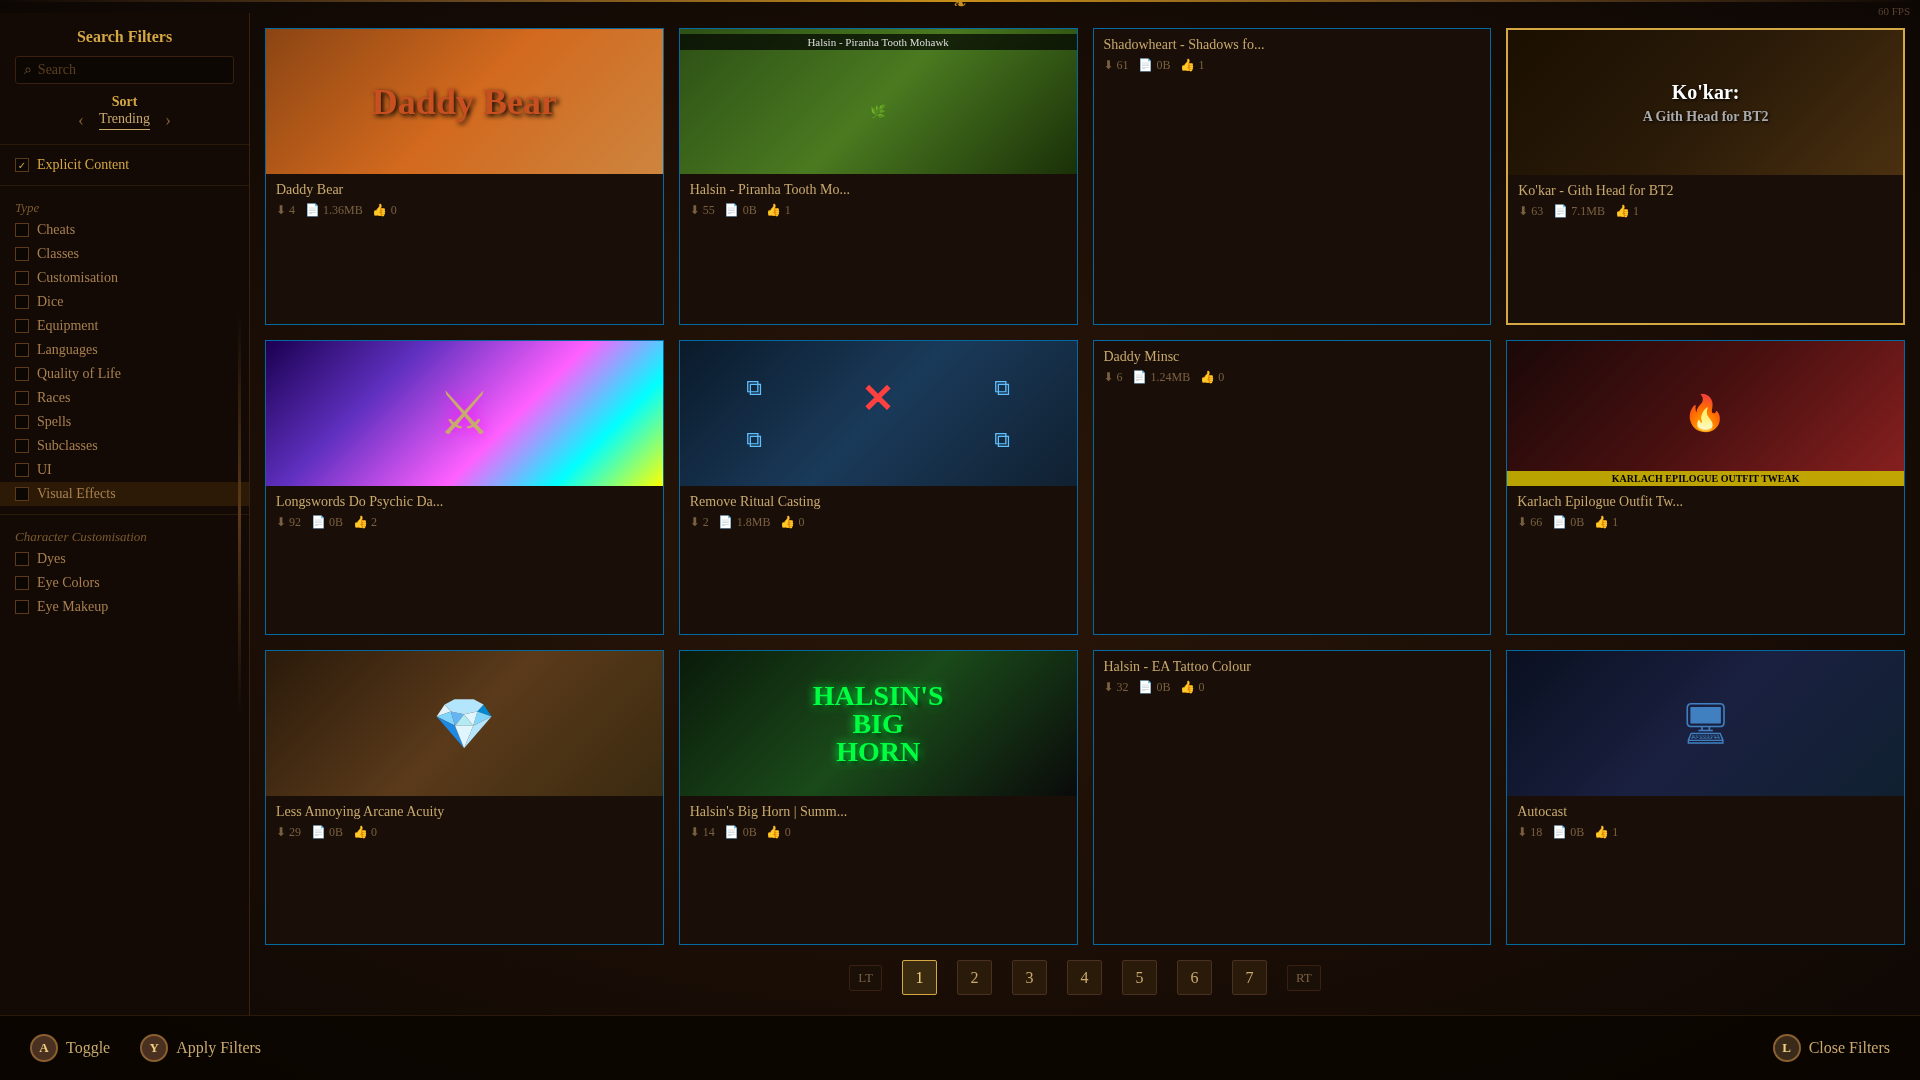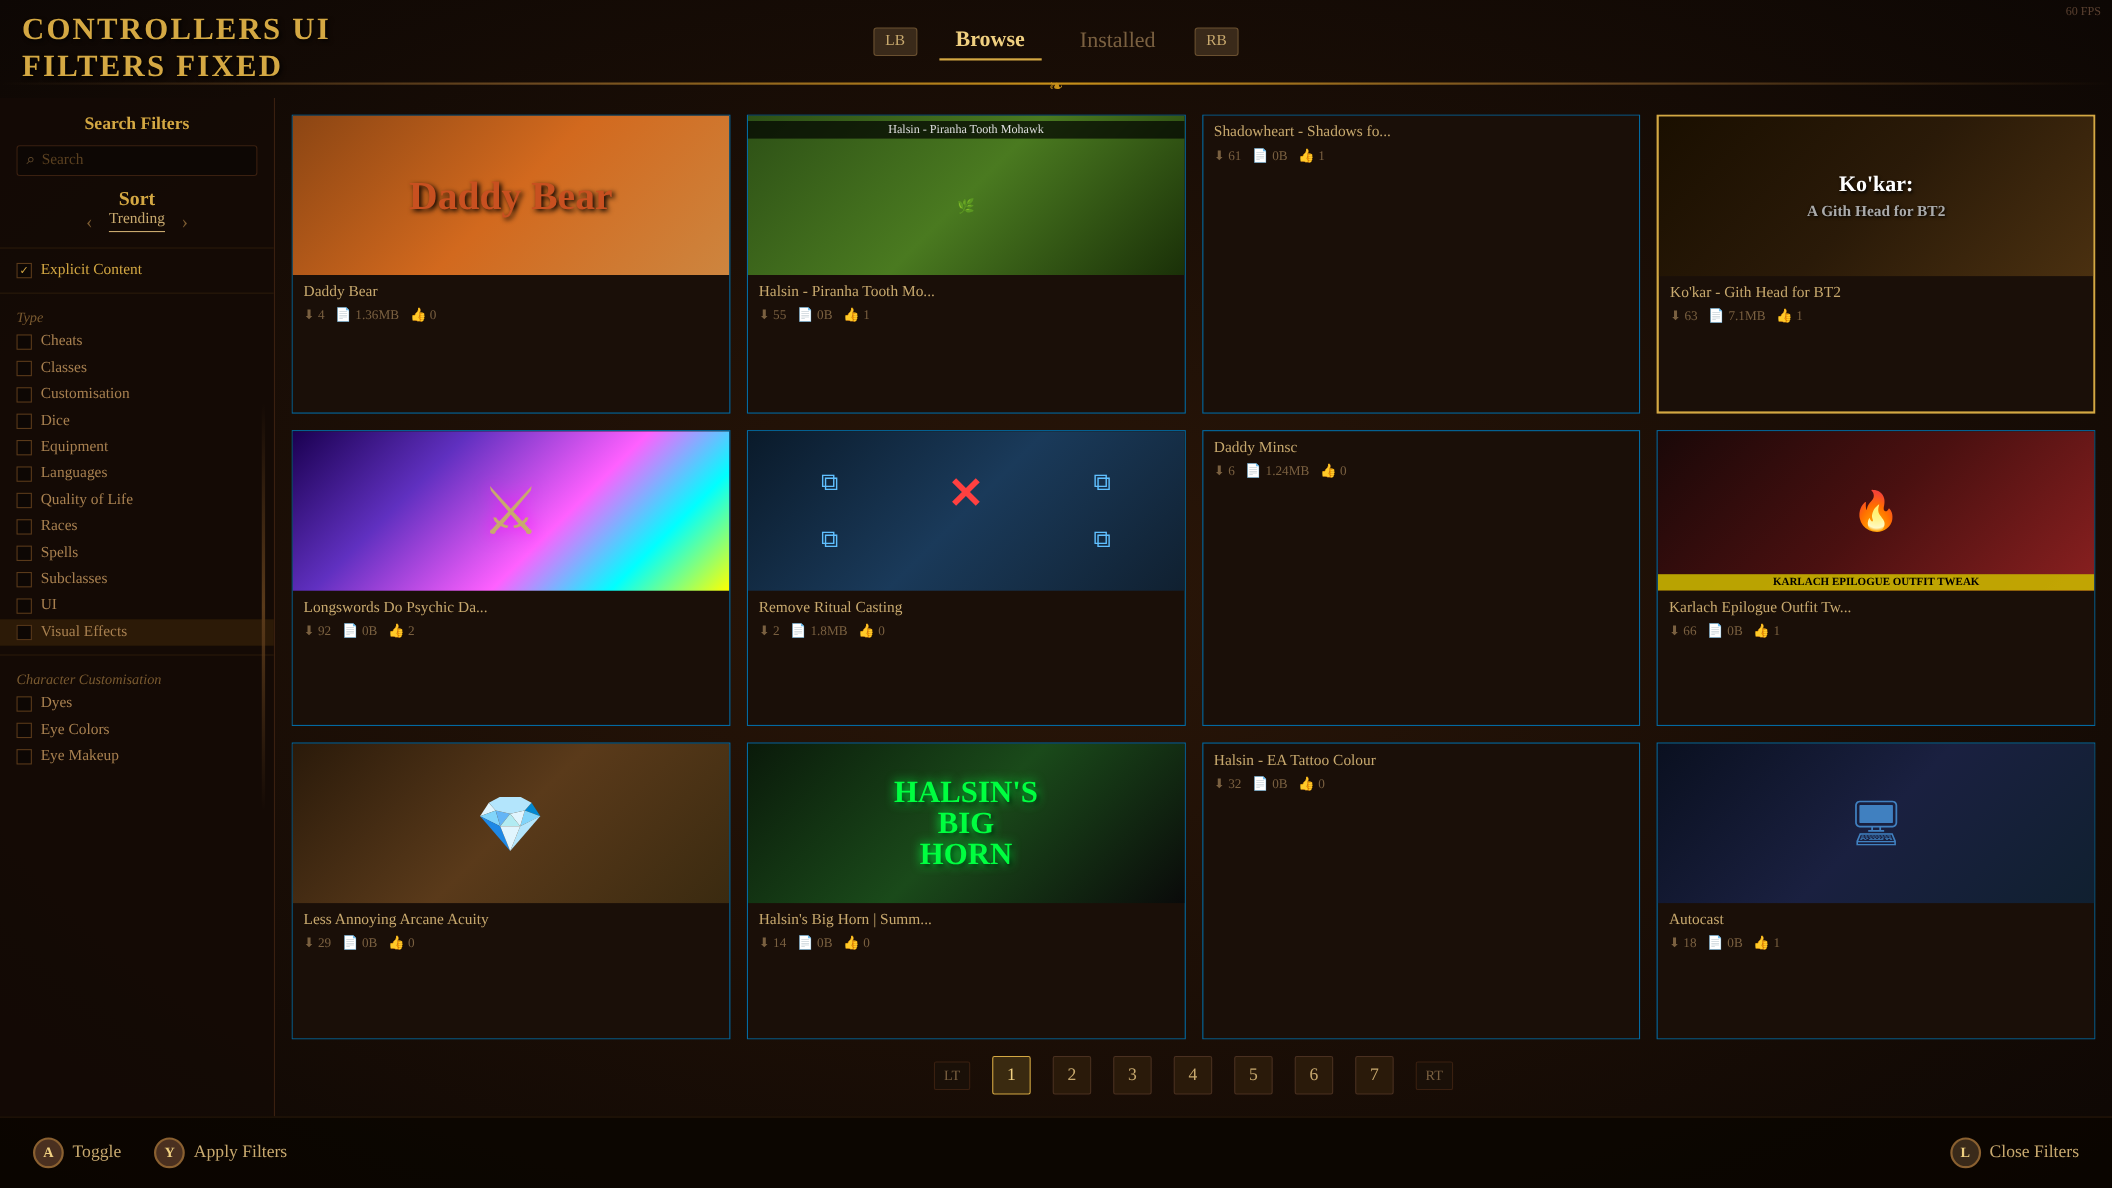--- a/index.html
+++ b/index.html
@@ -160,21 +160,21 @@
     .search-input::placeholder {
       color: #5a4020;
     }
 
     .sort-section {
       text-align: center;
       margin-bottom: 5px;
     }
 
     .sort-label {
-      font-size: 18px;
+      font-size: 14px;
       color: #d4a843;
       font-weight: bold;
     }
 
     .sort-nav {
       display: flex;
       align-items: center;
       justify-content: center;
       gap: 15px;
     }
@@ -469,32 +469,20 @@
       background: linear-gradient(to bottom, transparent, #5a3a1a, transparent);
     }
   </style>
 </head>
 <body>
 
 <div class="app-container">
 
   <div class="fps-indicator">60 FPS</div>
 
-  <div class="header">
-    <div class="app-title">
-      <div>Controllers UI</div>
-      <div>Filters Fixed</div>
-    </div>
-    <div class="nav-tabs">
-      <div class="nav-button">LB</div>
-      <div class="nav-tab active">Browse</div>
-      <div class="nav-tab inactive">Installed</div>
-      <div class="nav-button">RB</div>
-    </div>
-  </div>
 
   <div class="header-divider"></div>
   <div class="header-divider-ornament">
     <span>❧</span>
   </div>
 
   <div class="main-content">
 
     <div class="sidebar">
       <div class="search-filters-title">Search Filters</div>

